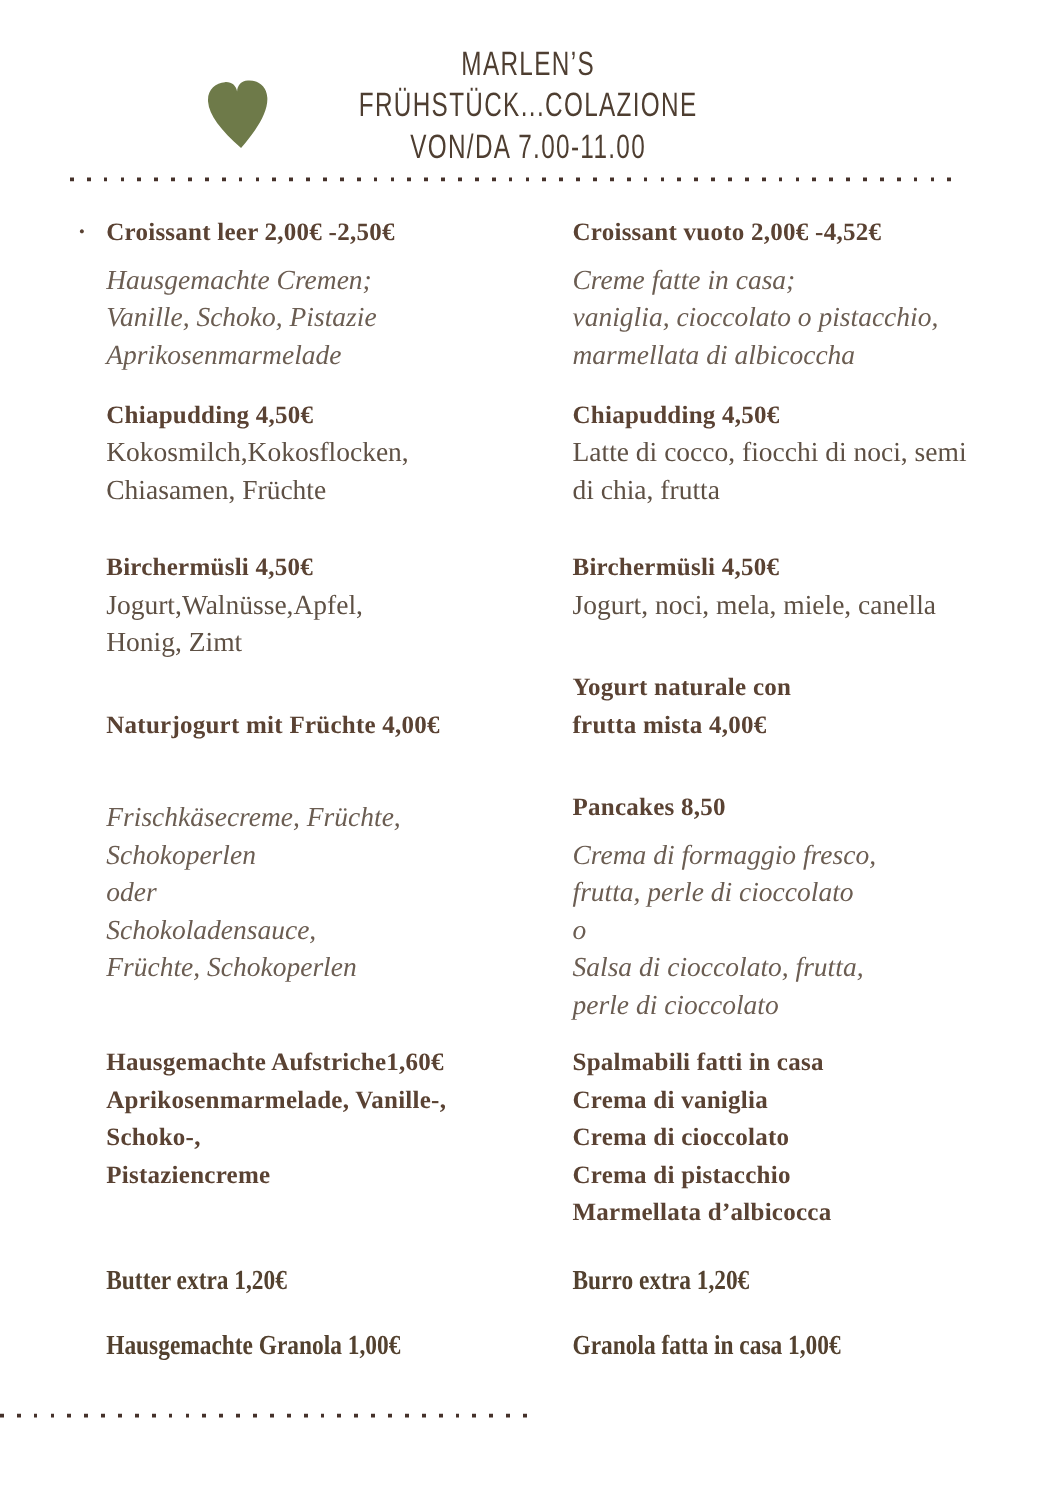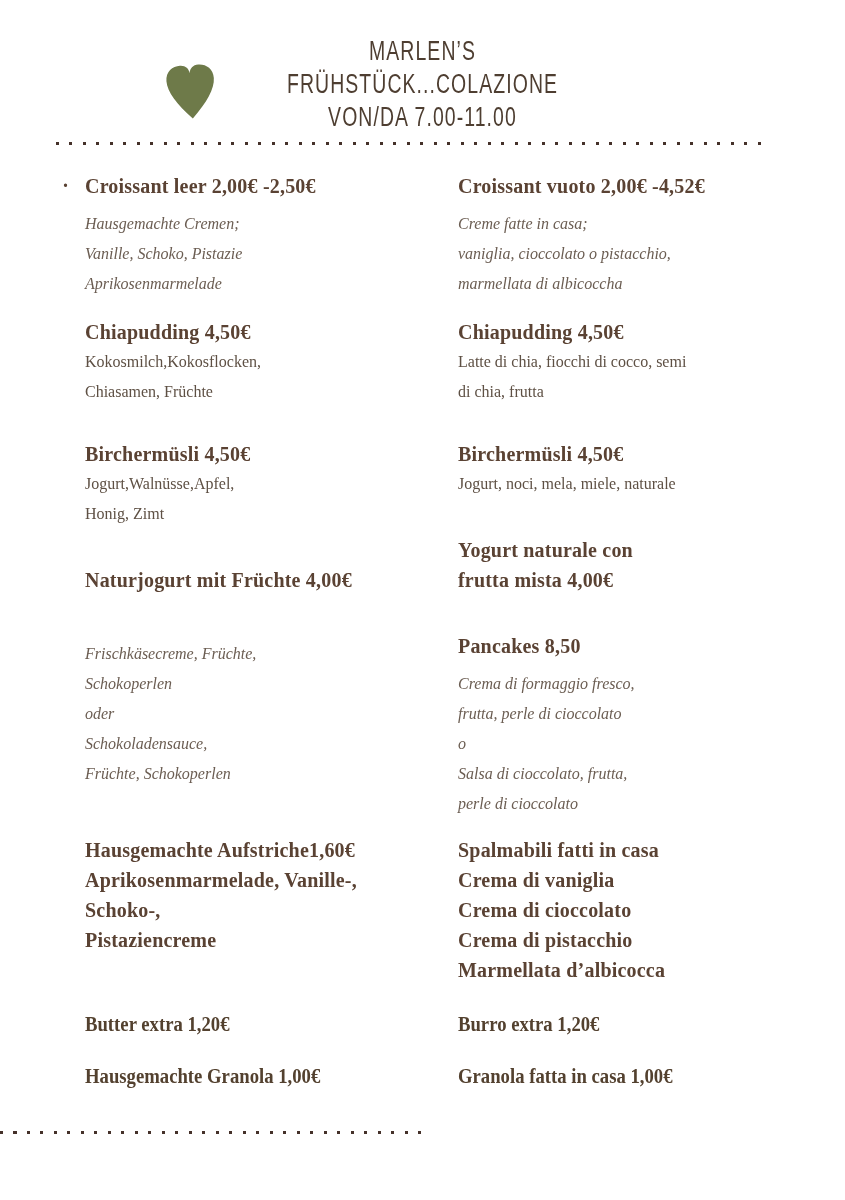--- a/index.html
+++ b/index.html
@@ -23,21 +23,21 @@
   .dots-bottom{margin-top:40px;width:428px;}
   
   .menu{padding-left:85px;}
   .row{display:flex;}
   .cell-l{width:373px;position:relative;}
   .cell-r{width:372px;}
   .r0{margin-top:26px;} .r1{margin-top:18px;} .r2{margin-top:32px;}
   .r3{margin-top:6px;align-items:flex-end;} .r4{margin-top:36px;}
   .r5{margin-top:16px;} .r6{margin-top:24px;} .r7{margin-top:22px;}
   .item-title{font-weight:bold;font-size:20px;line-height:30px;color:var(--title);letter-spacing:0.2px;}
-  .desc{font-size:16px;line-height:30px;color:var(--body);}
+  .desc{font-size:22px;line-height:30px;color:var(--body);}
   .desc.it{font-style:italic;color:var(--muted);margin-top:8px;}
   .narrow .item-title{font-size:22px;transform:scaleX(0.85);transform-origin:0 50%;
                       white-space:nowrap;letter-spacing:0;color:#53412f;}
   .lead-dot{position:absolute;left:-22px;top:-2px;font-size:20px;font-weight:bold;color:var(--title);}
 </style>
 </head>
 <body>
 
 <div class="page">
 
@@ -81,38 +81,38 @@
       <div class="cell-l">
         <div class="item-title">Chiapudding 4,50€</div>
         <div class="desc">
           <div>Kokosmilch,Kokosflocken,</div>
           <div>Chiasamen, Früchte</div>
         </div>
       </div>
       <div class="cell-r">
         <div class="item-title">Chiapudding 4,50€</div>
         <div class="desc">
-          <div>Latte di chia, fiocchi di cocco, semi</div>
+          <div>Latte di cocco, fiocchi di noci, semi</div>
           <div>di chia, frutta</div>
         </div>
       </div>
     </div>
 
     <div class="row r2">
       <div class="cell-l">
         <div class="item-title">Birchermüsli 4,50€</div>
         <div class="desc">
           <div>Jogurt,Walnüsse,Apfel,</div>
           <div>Honig, Zimt</div>
         </div>
       </div>
       <div class="cell-r">
         <div class="item-title">Birchermüsli 4,50€</div>
         <div class="desc">
-          <div>Jogurt, noci, mela, miele, naturale</div>
+          <div>Jogurt, noci, mela, miele, canella</div>
         </div>
       </div>
     </div>
 
     <div class="row r3">
       <div class="cell-l">
         <div class="item-title">Naturjogurt mit Früchte 4,00€</div>
       </div>
       <div class="cell-r">
         <div class="item-title">Yogurt naturale con</div>

